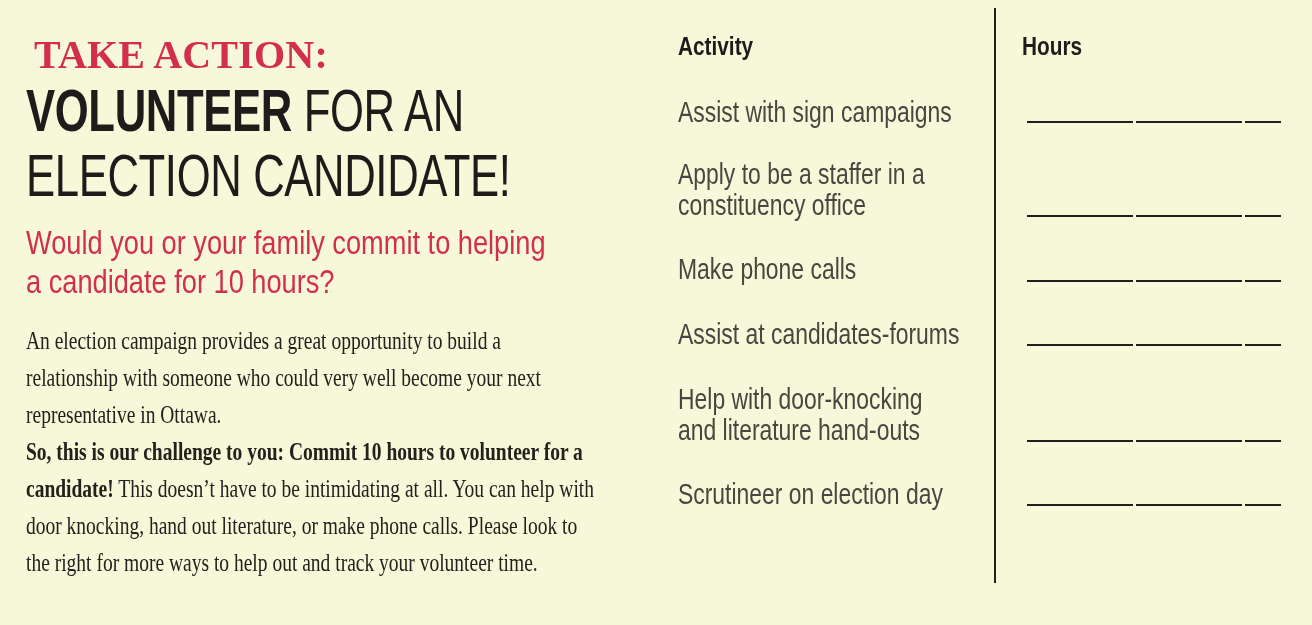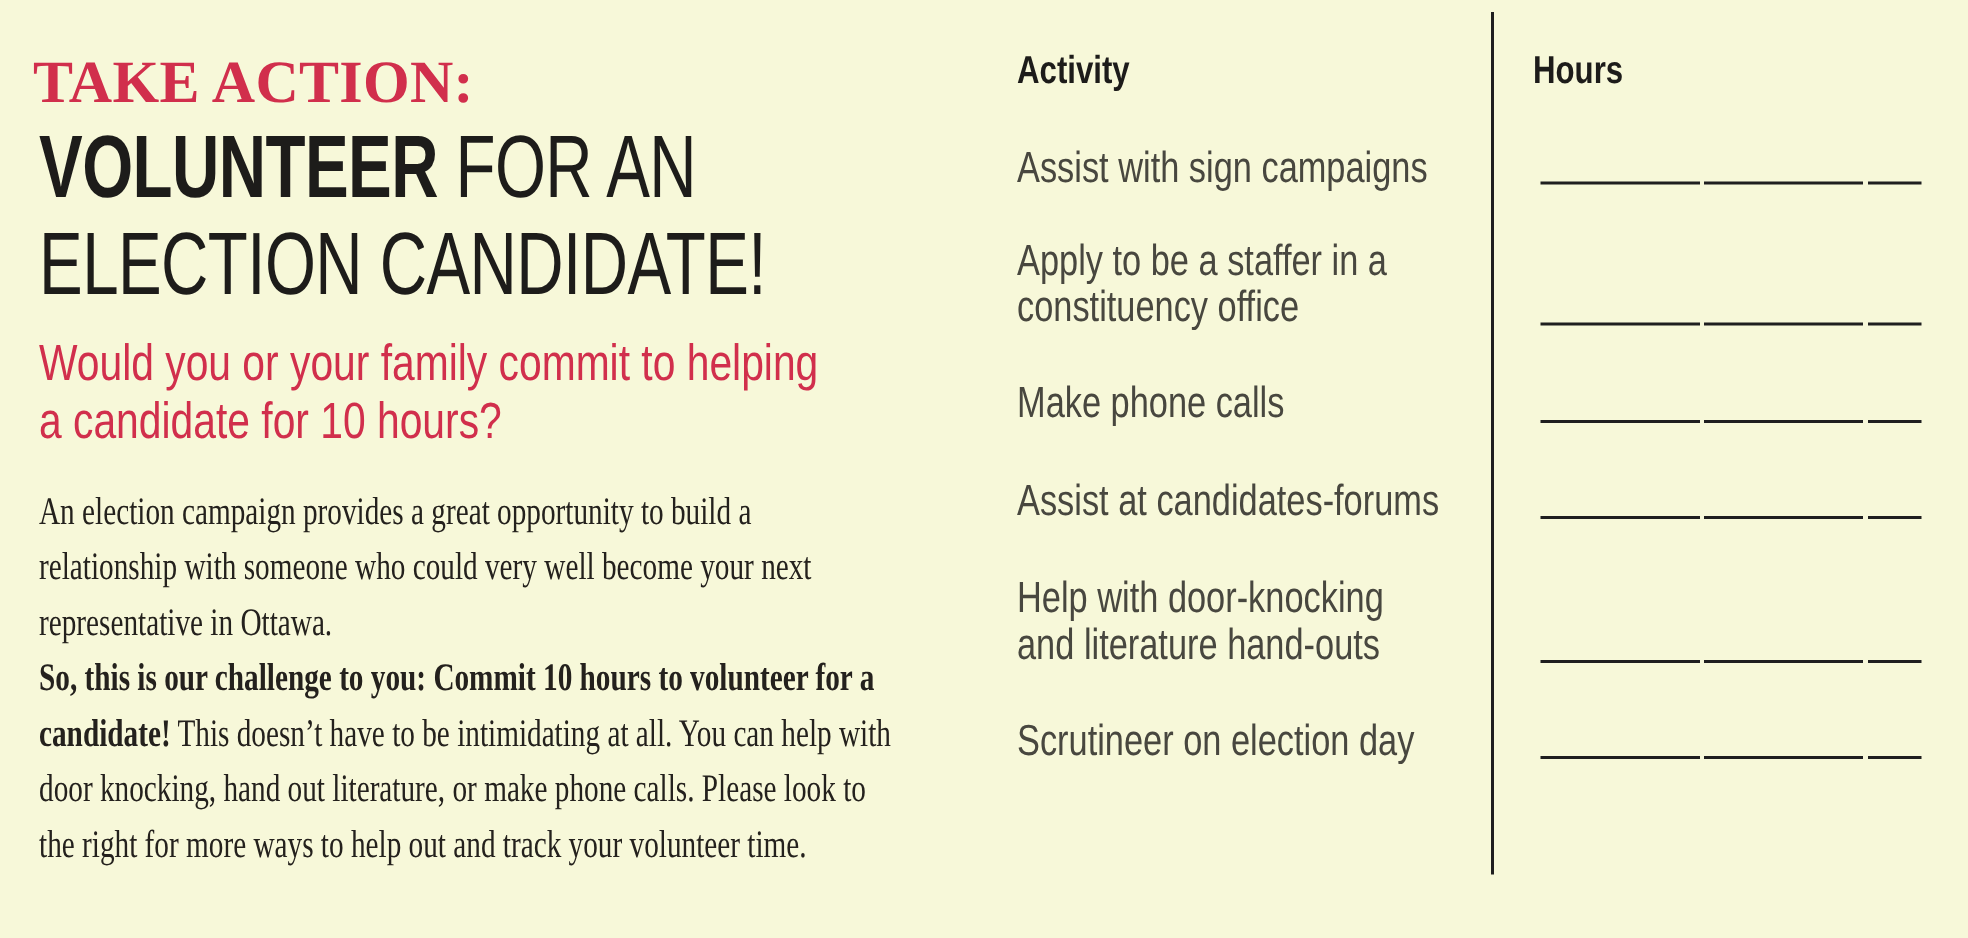--- a/index.html
+++ b/index.html
@@ -16,21 +16,21 @@
     background:var(--bg);
     position:relative;
     overflow:hidden;
     font-family:"Liberation Sans",sans-serif;
   }
   .abs{position:absolute;}
   .cond{transform-origin:left top;white-space:nowrap;}
 
   
   .kicker{
-    left:22px;top:33px;
+    left:34px;top:33px;
     font:700 40px/44px "Liberation Serif",serif;
     color:var(--accent);
     letter-spacing:0.2px;
   }
   .title{
     left:26px;top:79px;
     font:400 59px/65px "Liberation Sans",sans-serif;
     color:var(--ink);
     transform:scaleX(0.74);
     letter-spacing:-0.5px;

